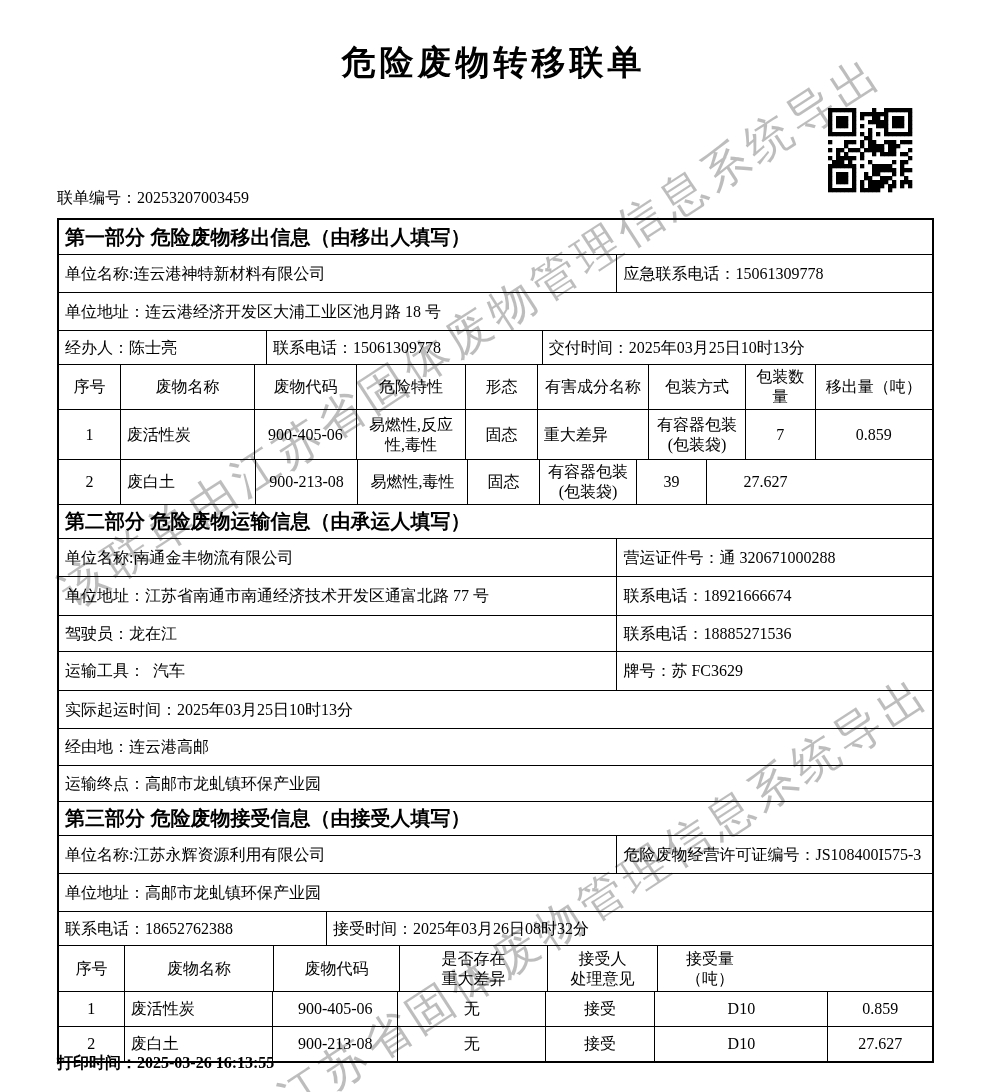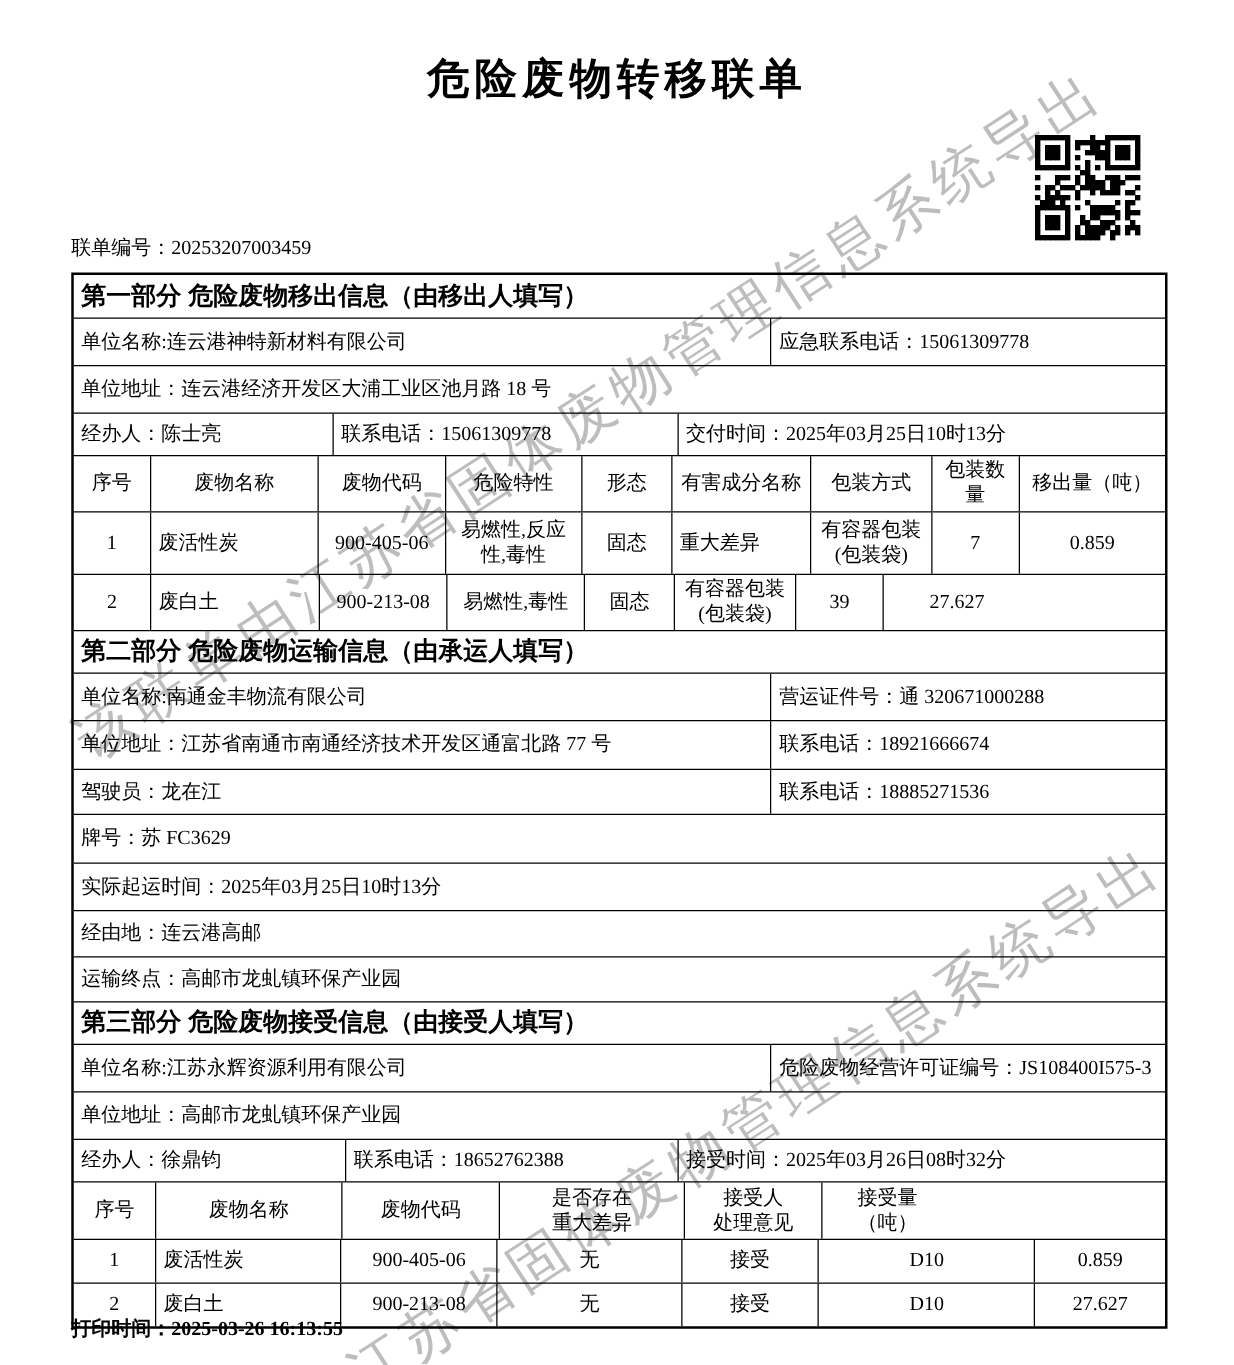--- a/index.html
+++ b/index.html
@@ -372,20 +372,21 @@
     </div>
     <div class="row rh39">
       <div class="cell" style="width:560px">单位地址：江苏省南通市南通经济技术开发区通富北路 77 号</div>
       <div class="cell" style="width:317px">联系电话：18921666674</div>
     </div>
     <div class="row rh36">
       <div class="cell" style="width:560px">驾驶员：龙在江</div>
       <div class="cell" style="width:317px">联系电话：18885271536</div>
     </div>
     <div class="row rh39">
+      <div class="cell" style="width:560px">运输工具：  汽车</div>
       <div class="cell" style="width:317px">牌号：苏 FC3629</div>
     </div>
     <div class="row rh38">
       <div class="cell" style="width:317px">实际起运时间：2025年03月25日10时13分</div>
     </div>
     <div class="row rh37">
       <div class="cell" style="width:877px">经由地：连云港高邮</div>
     </div>
     <div class="row rh36">
       <div class="cell" style="width:560px">运输终点：高邮市龙虬镇环保产业园</div>
@@ -395,21 +396,20 @@
       <div class="cell sec" style="width:877px">第三部分 危险废物接受信息（由接受人填写）</div>
     </div>
     <div class="row rh38">
       <div class="cell" style="width:560px">单位名称:江苏永辉资源利用有限公司</div>
       <div class="cell" style="width:317px">危险废物经营许可证编号：JS108400I575-3</div>
     </div>
     <div class="row rh38">
       <div class="cell" style="width:877px">单位地址：高邮市龙虬镇环保产业园</div>
     </div>
     <div class="row rh34">
-      <div class="cell" style="width:218px">经办人：徐鼎钧</div>
       <div class="cell" style="width:267px">联系电话：18652762388</div>
       <div class="cell" style="width:392px">接受时间：2025年03月26日08时32分</div>
     </div>
 
     <div class="row rh46">
       <div class="cell th" style="width:65px">序号</div>
       <div class="cell th" style="width:149px">废物名称</div>
       <div class="cell th" style="width:126px">废物代码</div>
       <div class="cell th" style="width:148px">是否存在
 重大差异</div>

